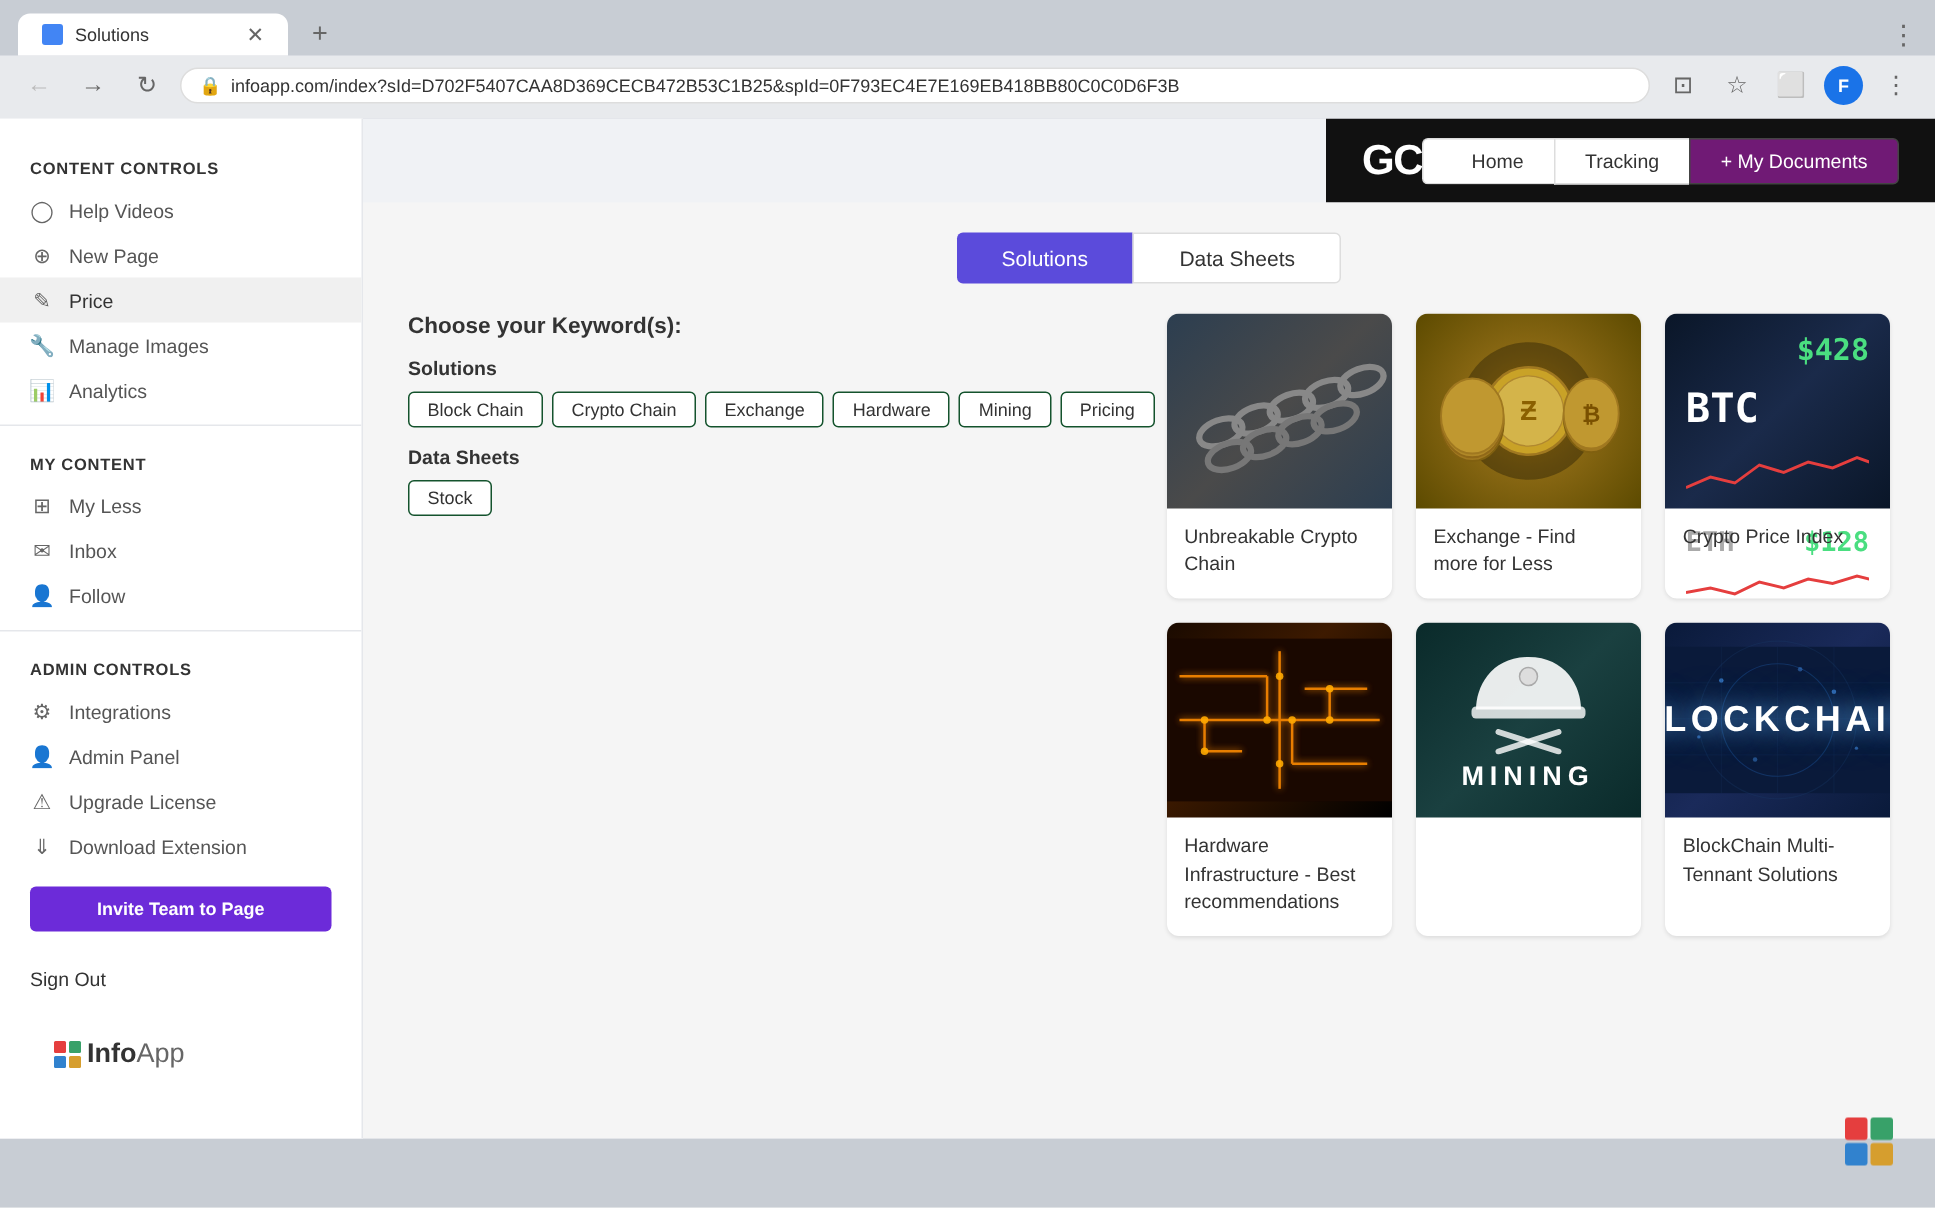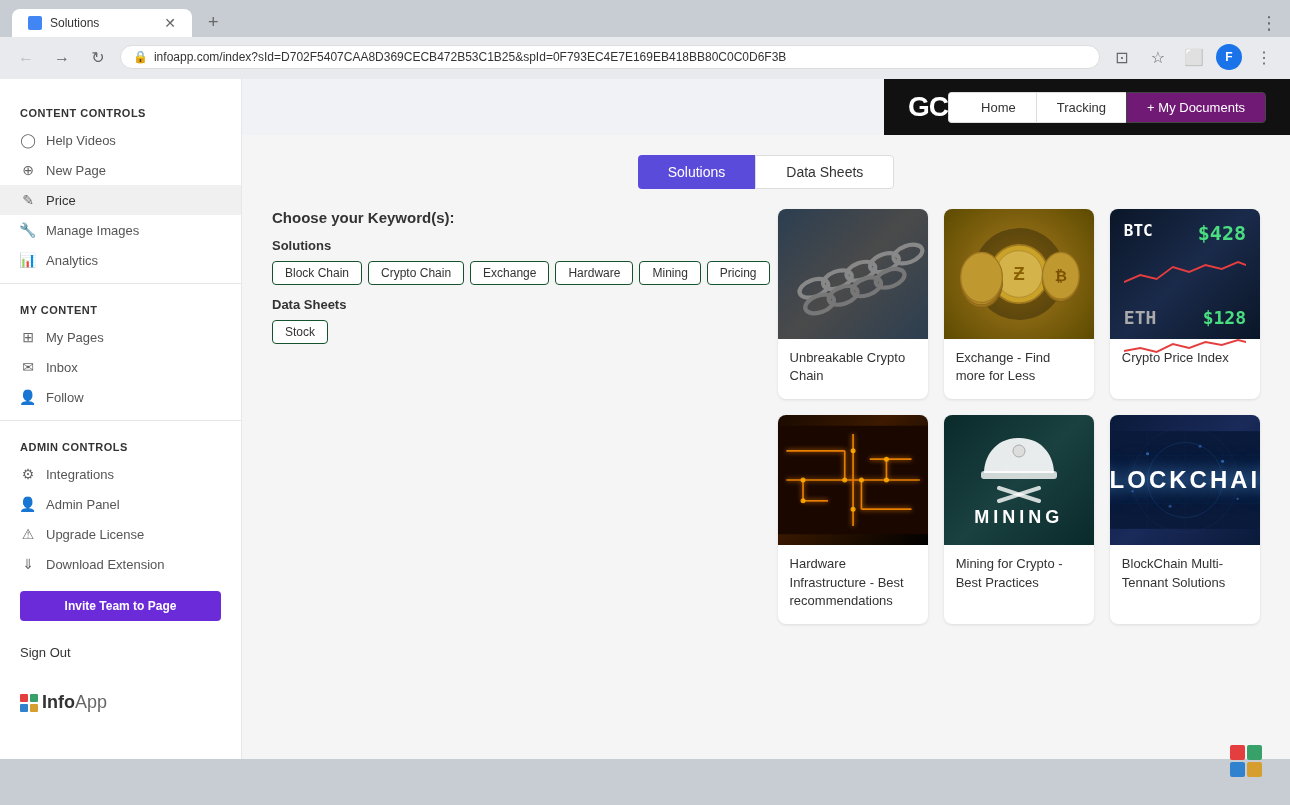--- a/index.html
+++ b/index.html
@@ -23,21 +23,21 @@
 
     
     .sidebar { width: 242px; background: #fff; border-right: 1px solid #e5e7eb; padding: 16px 0; overflow-y: auto; flex-shrink: 0; }
     .sidebar-section-title { font-size: 11px; font-weight: 700; color: #333; padding: 12px 20px 6px; letter-spacing: 0.5px; }
     .sidebar-item { display: flex; align-items: center; gap: 10px; padding: 7px 20px; font-size: 13px; color: #555; cursor: pointer; }
     .sidebar-item.active { background: #f0f0f0; color: #333; font-weight: 500; }
     .sidebar-icon { width: 16px; height: 16px; display: flex; align-items: center; justify-content: center; flex-shrink: 0; color: #666; font-size: 14px; }
     .sidebar-divider { height: 1px; background: #e5e7eb; margin: 8px 0; }
     .invite-btn { margin: 12px 20px; background: #6c2bd9; color: #fff; border: none; border-radius: 4px; padding: 8px 16px; font-size: 12px; font-weight: 600; cursor: pointer; width: calc(100% - 40px); text-align: center; }
     .sign-out { padding: 12px 20px; font-size: 13px; color: #333; cursor: pointer; font-weight: 500; }
-    .infoapp-logo { padding: 20px 20px 8px; display: flex; align-items: center; }
+    .infoapp-logo { padding: 20px 36px 8px; display: flex; align-items: center; }
     .infoapp-logo-icon { display: flex; gap: 2px; margin-right: 4px; }
     .logo-dot { width: 8px; height: 8px; border-radius: 1px; }
     .infoapp-logo-text { font-size: 18px; font-weight: 700; color: #333; }
     .infoapp-logo-text span { color: #666; font-weight: 400; }
 
     
     .main-content { flex: 1; display: flex; flex-direction: column; overflow: hidden; align-items: flex-end; }
 
     
     .app-header { background: #111; padding: 12px 24px; display: flex; align-items: center; justify-content: space-between; }
@@ -158,21 +158,21 @@
     <div class="sidebar-item">
       <span class="sidebar-icon">📊</span>
       <span>Analytics</span>
     </div>
 
     <div class="sidebar-divider"></div>
     <div class="sidebar-section-title">MY CONTENT</div>
 
     <div class="sidebar-item">
       <span class="sidebar-icon">⊞</span>
-      <span>My Pages</span>
+      <span>My Less</span>
     </div>
     <div class="sidebar-item">
       <span class="sidebar-icon">✉</span>
       <span>Inbox</span>
     </div>
     <div class="sidebar-item">
       <span class="sidebar-icon">👤</span>
       <span>Follow</span>
     </div>
 
@@ -301,21 +301,21 @@
                 <ellipse cx="140" cy="67" rx="22" ry="28" fill="#c09830" stroke="#a07820" stroke-width="1.5"></ellipse>
                 <text x="140" y="74" text-anchor="middle" font-size="18" font-weight="bold" fill="#7a5000">₿</text>
               </svg>
             </div>
             <div class="card-label">Exchange - Find more for Less</div>
           </div>
 
           <div class="card">
             <div class="card-image card-img-price" style="flex-direction:column;padding:12px 14px;">
               <div style="display:flex;justify-content:space-between;width:100%;margin-bottom:4px;">
-                <span style="color:#fff;font-size:16px;font-weight:900;font-family:monospace;">BTC</span>
+                <span style="color:#fff;font-size:27px;font-weight:900;font-family:monospace;margin-top:36px;">BTC</span>
                 <span style="color:#4ade80;font-size:20px;font-weight:900;font-family:monospace;">$428</span>
               </div>
               <div style="width:100%;margin-bottom:8px;">
                 <svg width="100%" height="30" viewBox="0 0 150 30" preserveAspectRatio="none">
                   <polyline points="0,25 20,18 40,22 60,10 80,15 100,8 120,12 140,5 150,8" fill="none" stroke="#e53e3e" stroke-width="2"></polyline>
                 </svg>
               </div>
               <div style="display:flex;justify-content:space-between;width:100%;">
                 <span style="color:#aaa;font-size:18px;font-weight:700;font-family:monospace;">ETH</span>
                 <span style="color:#4ade80;font-size:18px;font-weight:700;font-family:monospace;">$128</span>
@@ -382,21 +382,20 @@
                   <rect x="2" y="38" width="76" height="8" rx="3" fill="#fff" opacity="0.8"></rect>
 
                   <circle cx="40" cy="18" r="6" fill="#ddd" stroke="#aaa" stroke-width="1"></circle>
 
                   <line x1="20" y1="55" x2="60" y2="68" stroke="#fff" stroke-width="4" stroke-linecap="round" opacity="0.8"></line>
                   <line x1="60" y1="55" x2="20" y2="68" stroke="#fff" stroke-width="4" stroke-linecap="round" opacity="0.8"></line>
                 </svg>
                 <div class="mining-text">MINING</div>
               </div>
             </div>
-            <div class="card-label">Mining for Crypto - Best Practices</div>
           </div>
 
           <div class="card">
             <div class="card-image card-img-blockchain">
               <div style="display:flex;flex-direction:column;align-items:center;justify-content:center;width:100%;height:100%;position:relative;">
 
                 <svg width="100%" height="100%" viewBox="0 0 200 130" style="position:absolute;top:0;left:0;">
                   <rect width="200" height="130" fill="#0a1a3a"></rect>
 
                   <circle cx="100" cy="65" r="50" fill="none" stroke="#1a4a8a" stroke-width="1" opacity="0.5"></circle>

